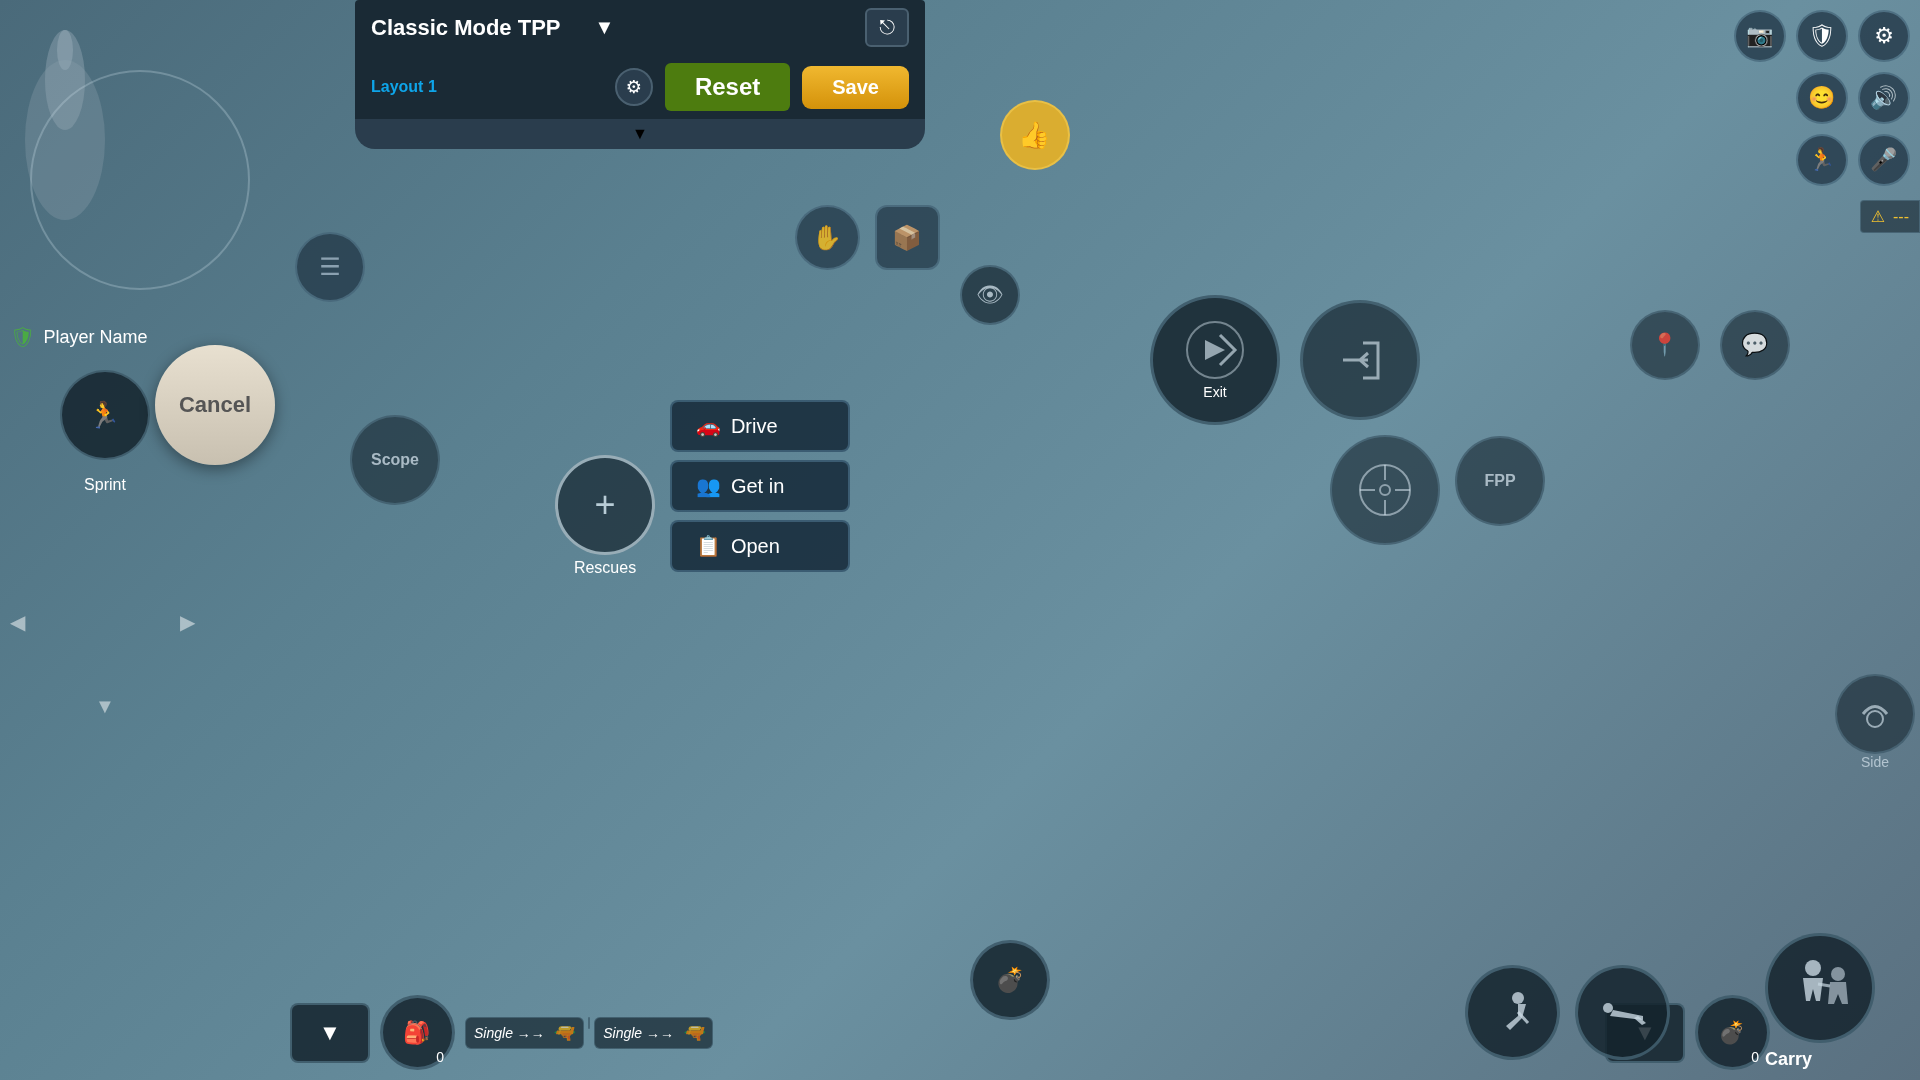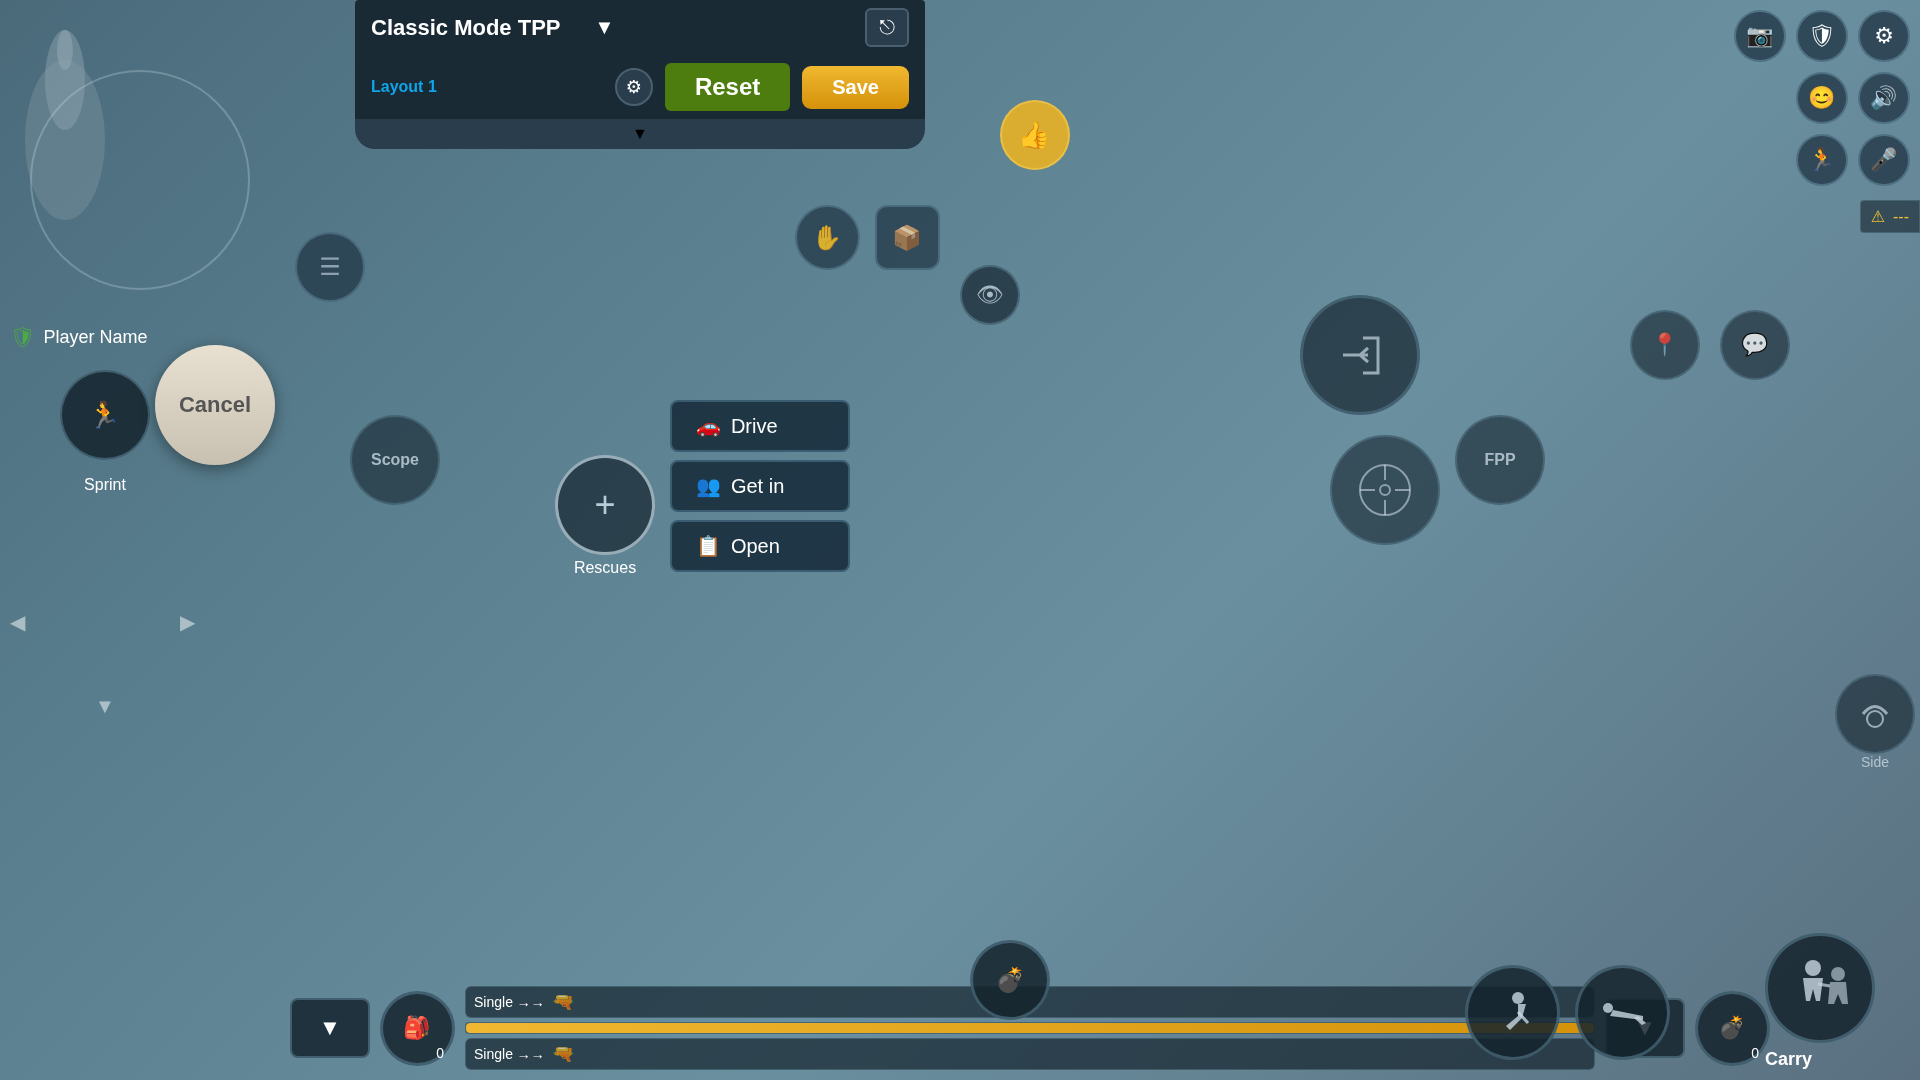--- a/index.html
+++ b/index.html
@@ -684,58 +684,66 @@
   </div>
   <div class="context-item">
     <span>📋</span>
     <span>Open</span>
   </div>
 </div>
 
 <div style="position:absolute;right:500px;top:295px;">
 
   <div style="display:flex;gap:20px;align-items:center;">
+    <div style="width:130px;height:130px;border-radius:50%;background:rgba(20,35,45,0.85);border:3px solid rgba(100,140,160,0.5);display:flex;flex-direction:column;align-items:center;justify-content:center;color:white;cursor:pointer;">
+      <svg width="60" height="60" viewBox="0 0 60 60">
+        <circle cx="30" cy="30" r="28" fill="none" stroke="rgba(200,215,225,0.5)" stroke-width="2"></circle>
+        <path d="M20 20 L40 30 L20 40 Z" fill="rgba(200,215,225,0.7)"></path>
+        <path d="M35 15 L50 30 L35 45" fill="none" stroke="rgba(200,215,225,0.7)" stroke-width="3"></path>
+      </svg>
+      <span style="color:white;font-size:14px;margin-top:4px;">Exit</span>
+    </div>
     <div style="width:120px;height:120px;border-radius:50%;background:rgba(20,35,45,0.7);border:3px solid rgba(100,140,160,0.4);display:flex;align-items:center;justify-content:center;color:white;cursor:pointer;">
       <svg width="55" height="55" viewBox="0 0 55 55">
         <path d="M10 27 L35 27 M35 20 L27 27 L35 34" fill="none" stroke="rgba(200,215,225,0.7)" stroke-width="3"></path>
         <path d="M30 10 L45 10 L45 45 L30 45" fill="none" stroke="rgba(200,215,225,0.7)" stroke-width="3"></path>
       </svg>
     </div>
   </div>
 </div>
 
 <div style="position:absolute;right:480px;top:435px;width:110px;height:110px;border-radius:50%;background:rgba(20,35,45,0.6);border:2px solid rgba(100,140,160,0.4);display:flex;align-items:center;justify-content:center;cursor:pointer;">
   <svg width="60" height="60" viewBox="0 0 60 60">
     <circle cx="30" cy="30" r="25" fill="none" stroke="rgba(200,215,225,0.6)" stroke-width="2"></circle>
     <circle cx="30" cy="30" r="5" fill="none" stroke="rgba(200,215,225,0.6)" stroke-width="2"></circle>
     <line x1="5" y1="30" x2="20" y2="30" stroke="rgba(200,215,225,0.6)" stroke-width="2"></line>
     <line x1="40" y1="30" x2="55" y2="30" stroke="rgba(200,215,225,0.6)" stroke-width="2"></line>
     <line x1="30" y1="5" x2="30" y2="20" stroke="rgba(200,215,225,0.6)" stroke-width="2"></line>
     <line x1="30" y1="40" x2="30" y2="55" stroke="rgba(200,215,225,0.6)" stroke-width="2"></line>
   </svg>
 </div>
 
-<div style="position:absolute;right:375px;top:415px;width:90px;height:90px;border-radius:50%;background:rgba(20,35,45,0.6);border:2px solid rgba(100,140,160,0.4);display:flex;align-items:center;justify-content:center;color:rgba(200,215,225,0.8);font-size:16px;font-weight:bold;cursor:pointer;">FPP</div>
+<div style="position:absolute;right:375px;top:436px;width:90px;height:90px;border-radius:50%;background:rgba(20,35,45,0.6);border:2px solid rgba(100,140,160,0.4);display:flex;align-items:center;justify-content:center;color:rgba(200,215,225,0.8);font-size:16px;font-weight:bold;cursor:pointer;">FPP</div>
 
 <div style="position:absolute;right:1480px;top:415px;width:90px;height:90px;border-radius:50%;background:rgba(20,35,45,0.6);border:2px solid rgba(100,140,160,0.4);display:flex;align-items:center;justify-content:center;color:rgba(200,215,225,0.8);font-size:16px;font-weight:bold;cursor:pointer;">Scope</div>
 
 <div class="map-icon">📍</div>
 
 <div class="chat-icon">💬</div>
 
 <div class="bottom-controls">
 
   <div class="bottom-chevron">▼</div>
 
   <div class="health-item">
     <span>🎒</span>
     <span class="item-count">0</span>
   </div>
 
-  <div style="display:flex;flex-direction:column;gap:4px;flex:1;">
+  <div style="display:flex;gap:4px;flex:1;font-style:italic;">
     <div style="background:rgba(20,35,45,0.7);border:1px solid rgba(100,140,160,0.4);border-radius:6px;padding:4px 8px;display:flex;align-items:center;gap:8px;cursor:pointer;">
       <span style="color:white;font-size:14px;">Single →→</span>
       <span style="color:rgba(200,215,225,0.7);font-size:18px;">🔫</span>
     </div>
     <div style="height:12px;background:rgba(20,35,45,0.5);border:1px solid rgba(100,140,160,0.3);border-radius:4px;overflow:hidden;">
       <div style="height:100%;width:100%;background:linear-gradient(90deg,#f0b830,#d4920a);border-radius:4px;"></div>
     </div>
     <div style="background:rgba(20,35,45,0.7);border:1px solid rgba(100,140,160,0.4);border-radius:6px;padding:4px 8px;display:flex;align-items:center;gap:8px;cursor:pointer;">
       <span style="color:white;font-size:14px;">Single →→</span>
       <span style="color:rgba(200,215,225,0.7);font-size:18px;">🔫</span>

